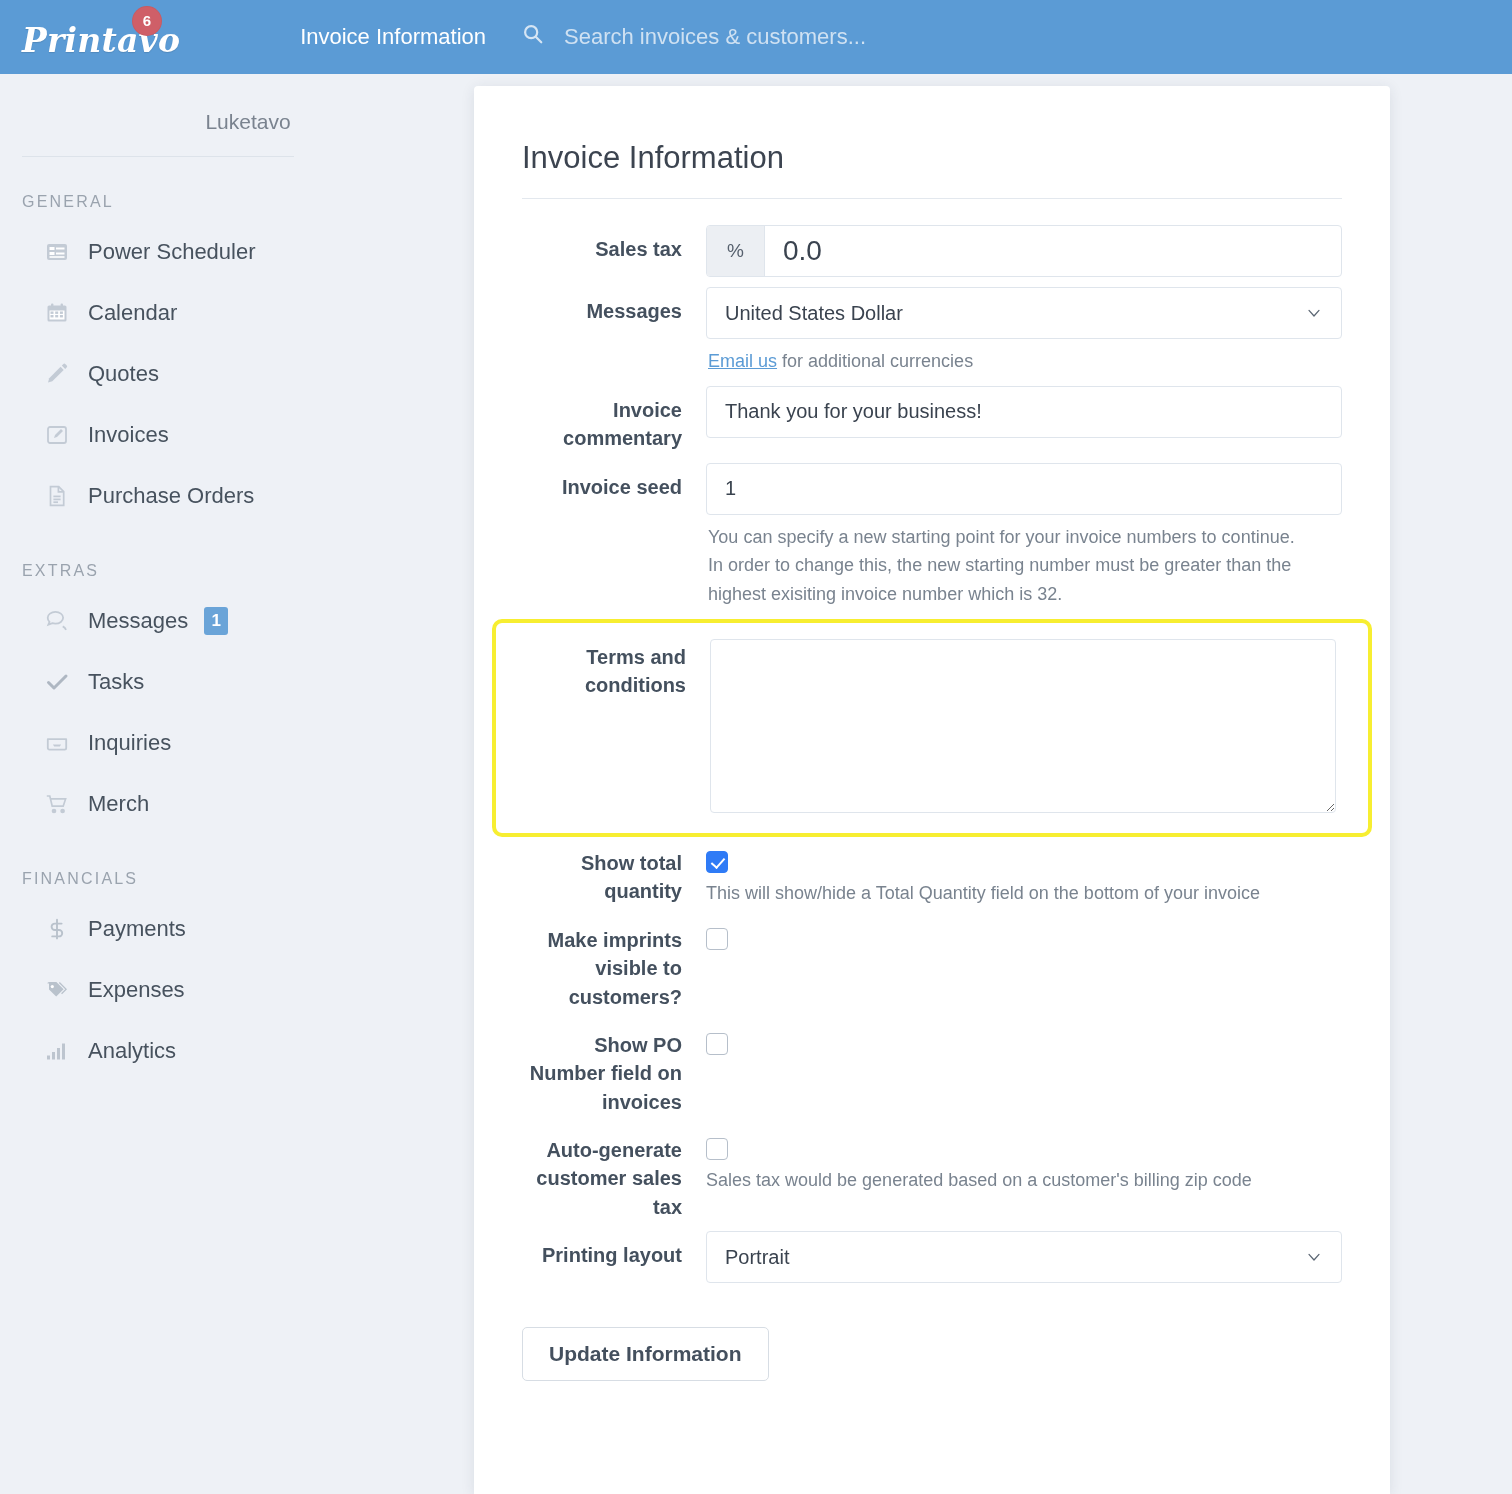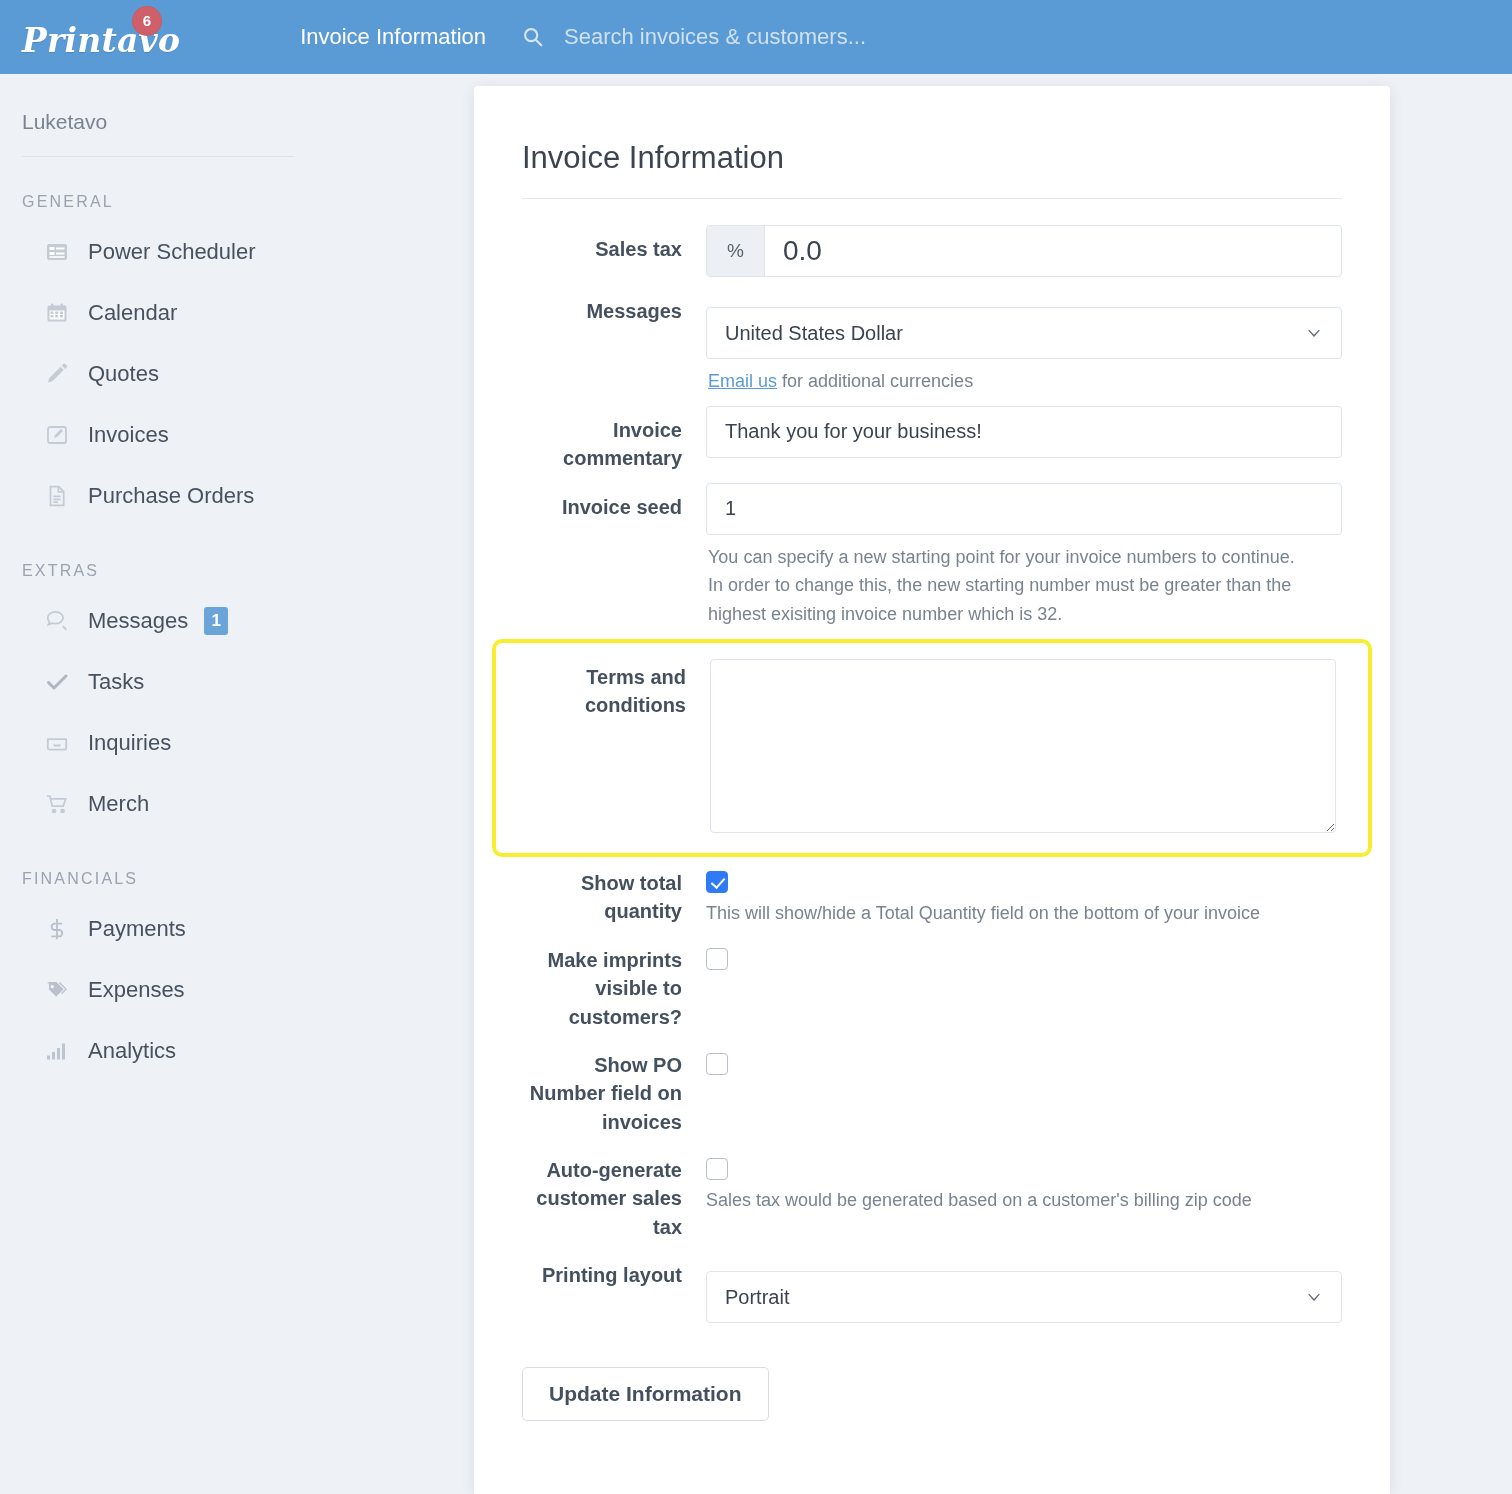--- a/index.html
+++ b/index.html
@@ -54,21 +54,21 @@
   }
   .page-label {
     margin-left: 120px;
     color: #ffffff;
     font-size: 22px;
     font-weight: 400;
     white-space: nowrap;
   }
   .search-wrap {
     margin-left: 36px;
-    display: flex; align-items: center;
+    display: flex; 
     flex: 1;
   }
   .search-icon {
     width: 22px; height: 22px;
     margin-right: 18px;
     flex: none;
     opacity: 0.95;
   }
   .search-input {
     background: transparent;
@@ -85,20 +85,21 @@
     position: absolute;
     top: 74px; left: 0;
     width: 474px; height: 1420px;
     background: #eef1f6;
     padding-top: 30px;
   }
   .user-name {
     font-size: 21px;
     color: #7a838f;
     padding: 6px 0 22px 22px;
+    text-align: center;
   }
   .divider {
     height: 1px;
     background: #dde3ea;
     margin: 0 180px 0 22px;
   }
   .section-title {
     font-size: 16px;
     letter-spacing: 2.2px;
     color: #9aa3ae;
@@ -209,21 +210,21 @@
     height: 52px;
     border: 1px solid #dfe5ec;
     border-radius: 4px;
     padding: 0 18px;
     font-family: "Liberation Sans", sans-serif;
     font-size: 20px;
     color: #3a434f;
     outline: none;
     background: #fff;
   }
-  .select-wrap { position: relative; margin-top: 20px; }
+  .select-wrap { position: relative; }
   .select-wrap .caret {
     position: absolute;
     right: 18px; top: 19px;
     pointer-events: none;
     color: #5b6673;
   }
   select.field {
     appearance: none; -webkit-appearance: none;
     cursor: pointer;
   }

